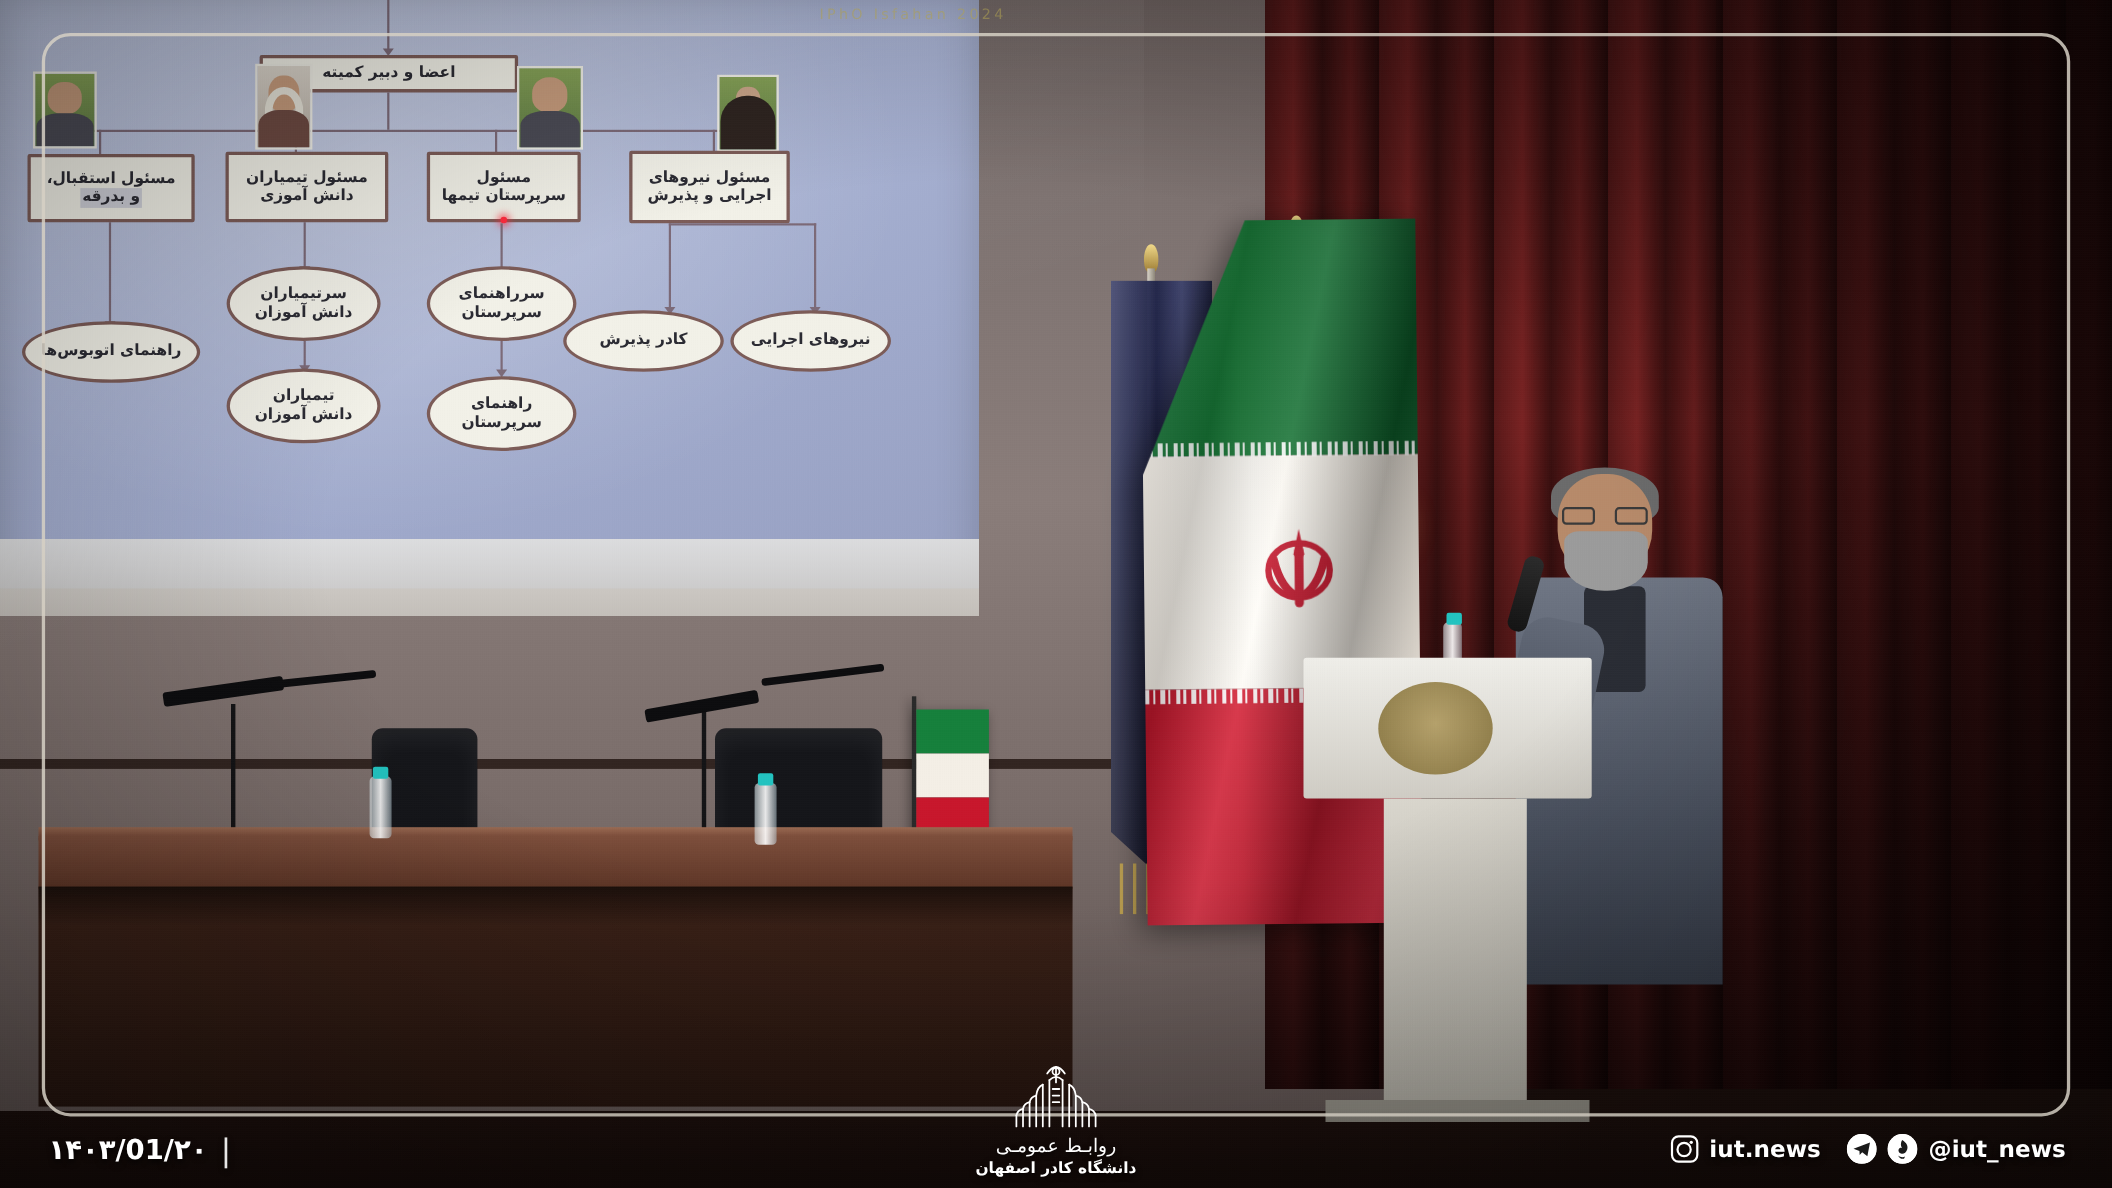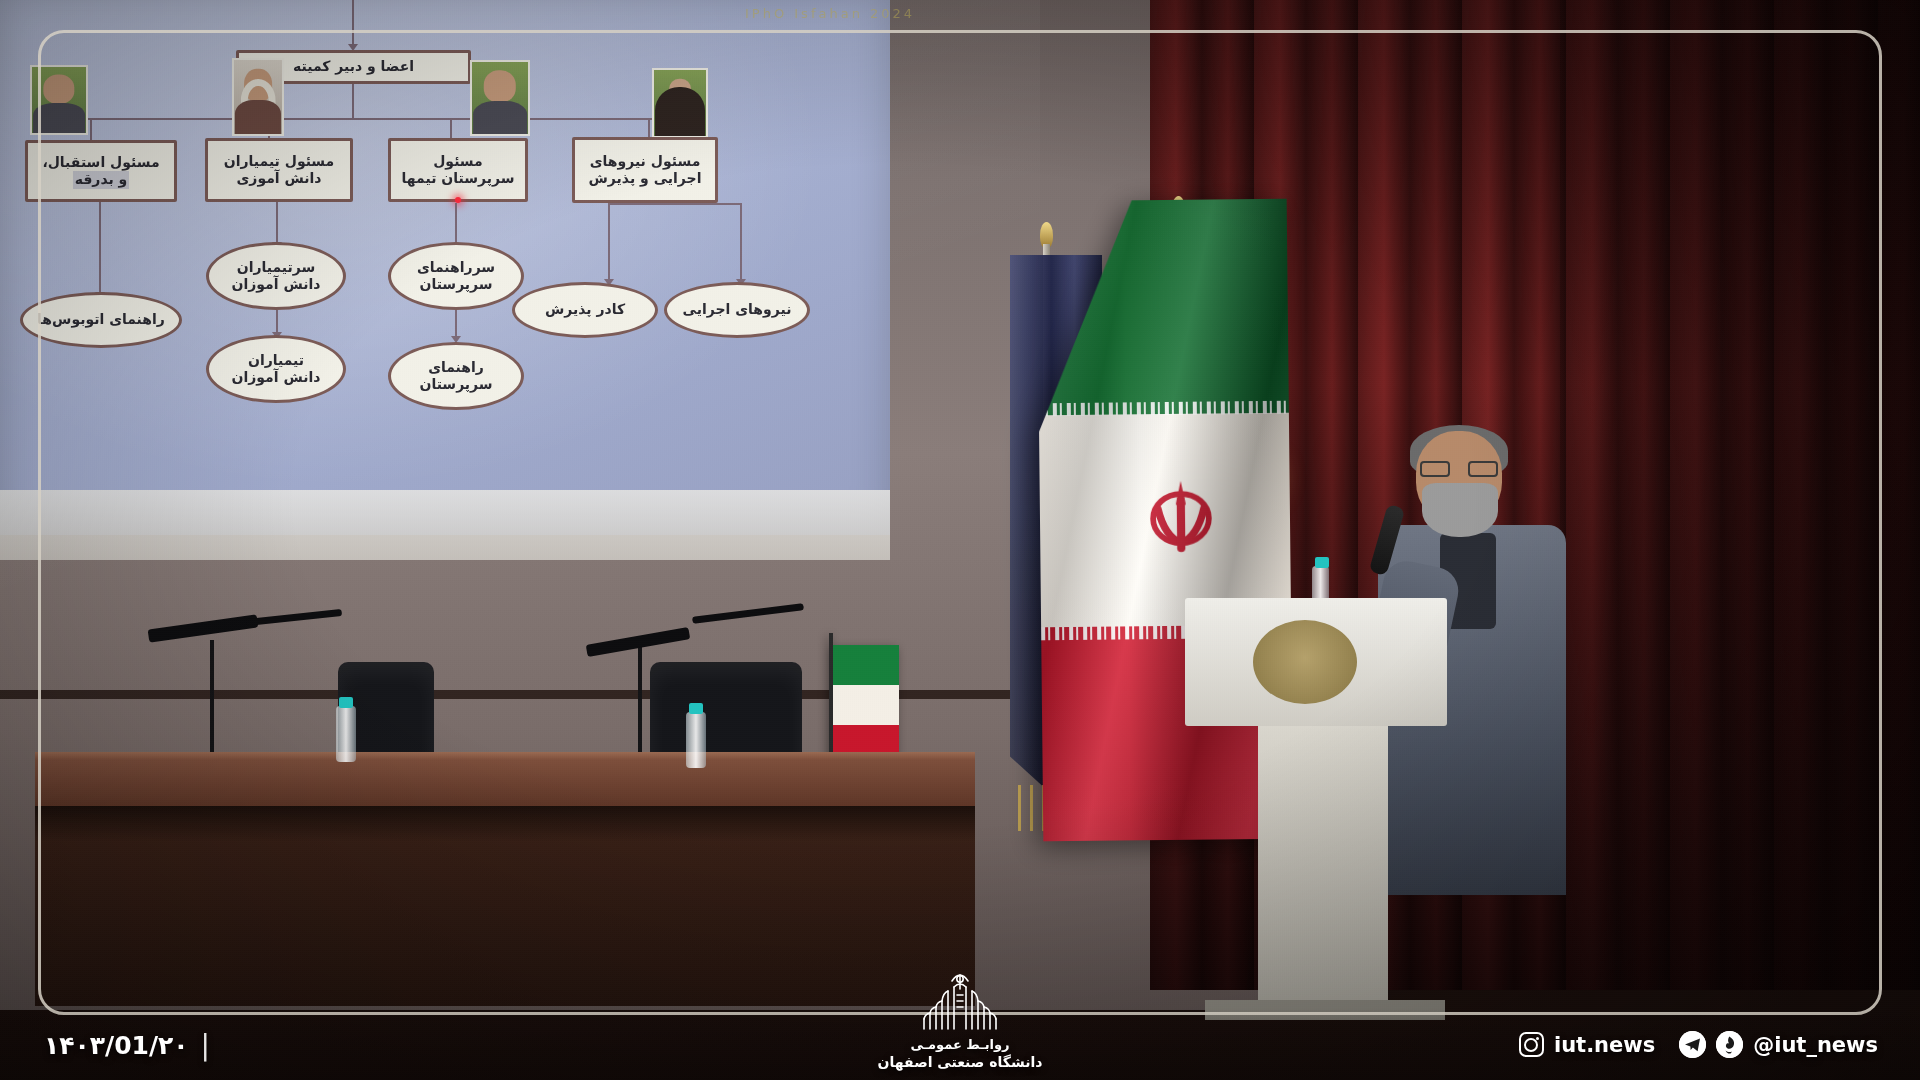--- a/index.html
+++ b/index.html
@@ -204,21 +204,21 @@
      display:flex; align-items:center; gap:12px; color:#ffffff;
      font-family:"DejaVu Sans","Liberation Sans",sans-serif;
      font-size:25px; font-weight:700; letter-spacing:0px;
      text-shadow:0 2px 6px rgba(0,0,0,.85); white-space:nowrap; }
   .cap-sep { color:#ffffff; opacity:.9; font-weight:400; font-size:28px; }
 
   .cap-center { position:absolute; left:50%; transform:translateX(-50%);
      bottom:10px; width:230px; text-align:center; color:#fff;
      text-shadow:0 2px 6px rgba(0,0,0,.8); }
   .cc-logo { display:block; margin:0 auto 4px; }
-  .cc-l1 { font-size:13px; font-weight:700; letter-spacing:2px; direction:rtl; }
+  .cc-l1 { font-size:17px; font-weight:400; letter-spacing:2px; direction:rtl; }
   .cc-l2 { font-size:14px; font-weight:700; letter-spacing:.5px; direction:rtl; margin-top:2px; }
 
   .cap-right { position:absolute; right:42px; bottom:22px;
      display:flex; align-items:center; gap:10px; color:#fff;
      font-size:21px; font-weight:700; text-shadow:0 2px 6px rgba(0,0,0,.85); }
   .ic { display:inline-flex; align-items:center; justify-content:center; }
   .ig-icon { width:25px; height:25px; border:2.6px solid #fff; border-radius:7px; position:relative; }
   .ig-icon::before { content:""; position:absolute; left:50%; top:50%;
      transform:translate(-50%,-50%); width:10px; height:10px;
      border:2.4px solid #fff; border-radius:50%; }
@@ -484,21 +484,21 @@
           <path d="M32 36 v22 M80 36 v22"></path>
           <path d="M38 30 q-5 1 -6 6 M74 30 q5 1 6 6"></path>
           <path d="M26 42 v16 M86 42 v16"></path>
           <path d="M32 36 q-5 1 -6 6 M80 36 q5 1 6 6"></path>
           <path d="M20 48 v10 M92 48 v10"></path>
           <path d="M26 42 q-5 1 -6 6 M86 42 q5 1 6 6"></path>
           <path d="M53 24 h6 M53 30 h6 M53 36 h6"></path>
         </g>
       </svg>
       <div class="cc-l1">روابـط عمومـی</div>
-      <div class="cc-l2">دانشگاه صنعتی اصفهان</div>
+      <div class="cc-l2">دانشگاه کادر اصفهان</div>
     </div>
 
     <div class="cap-right">
       <span class="ic">
         <span class="ig-icon"></span>
       </span>
       <span>iut.news</span>
       <span class="handle-gap"></span>
       <span class="ic tg-icon">
         <svg width="27" height="27" viewBox="0 0 27 27">

